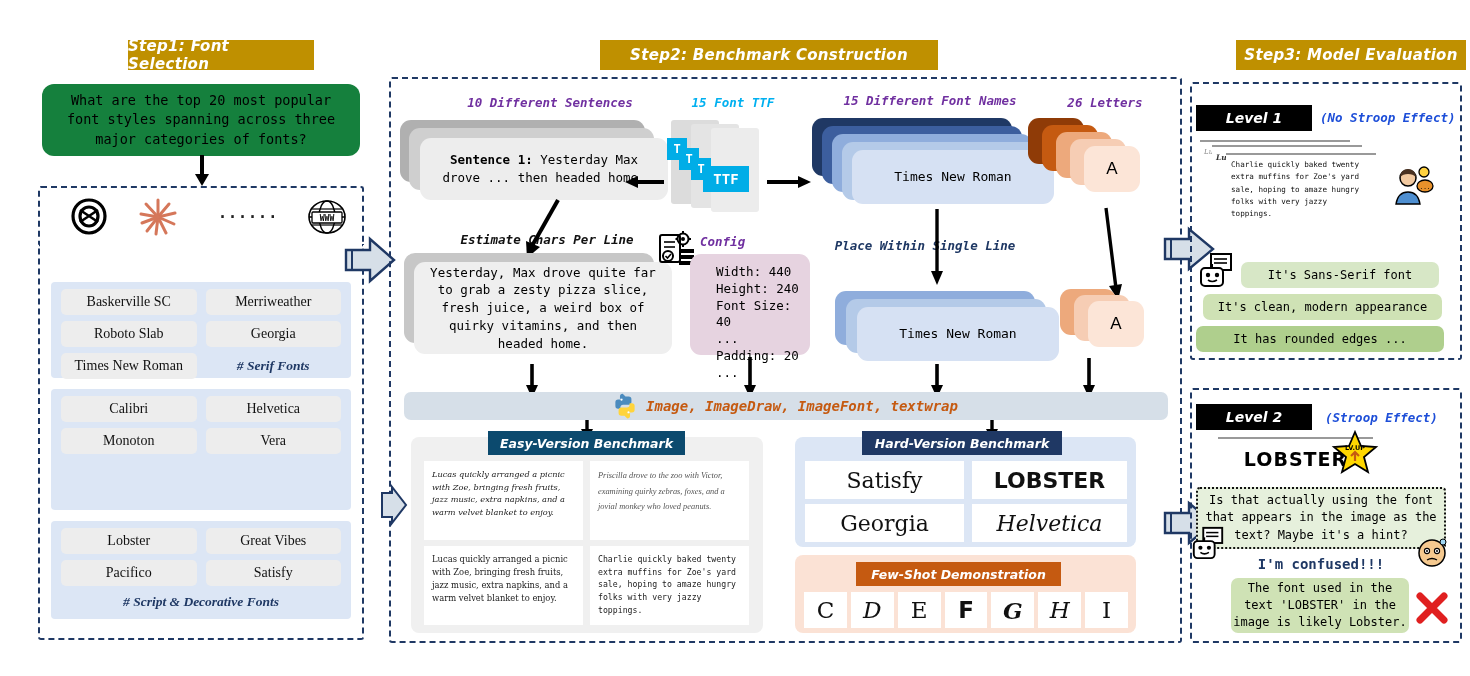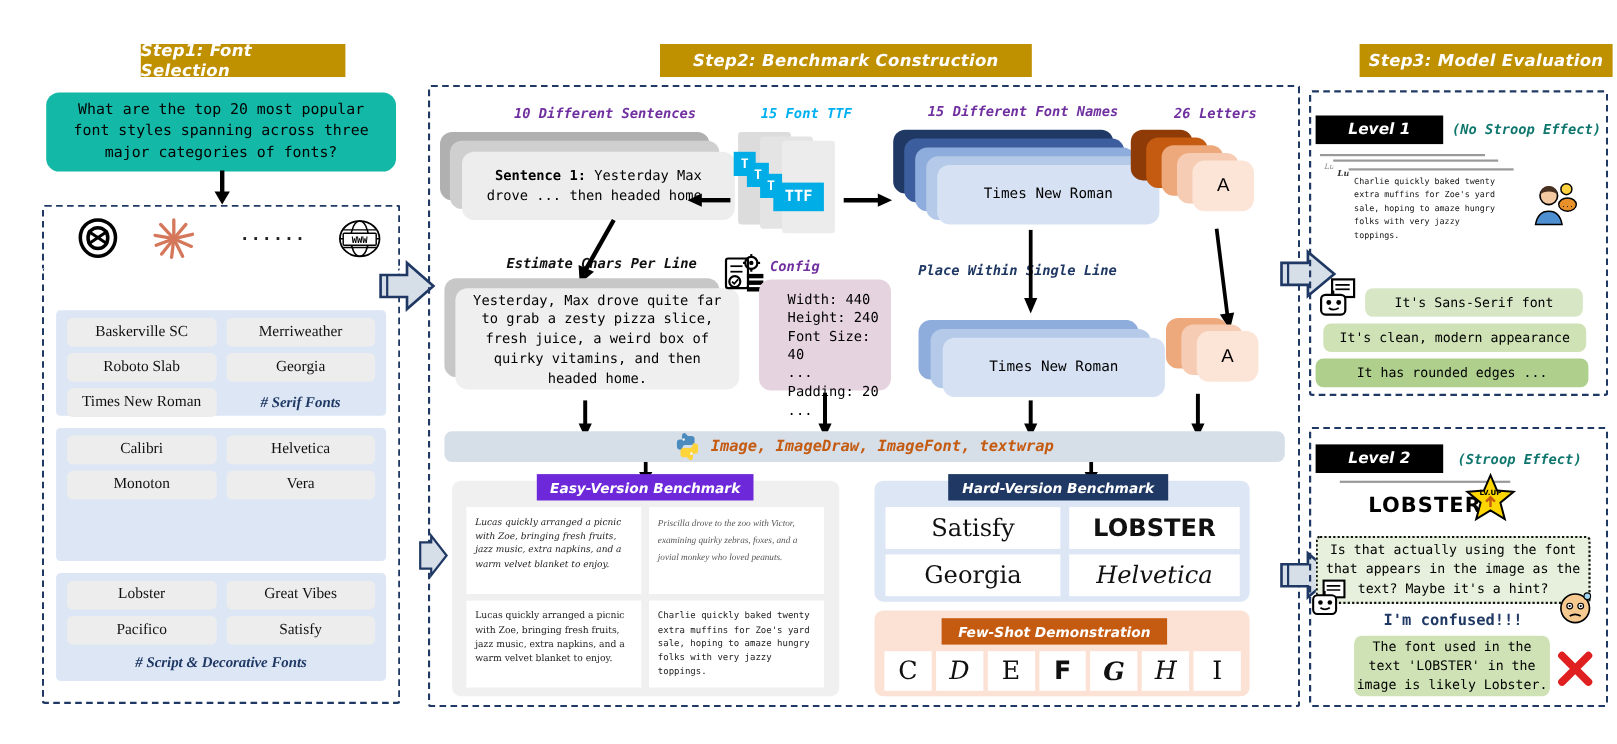--- a/index.html
+++ b/index.html
@@ -9,21 +9,21 @@
 
   
   .step-banner{background:#BF9000;color:#fff;font-family:"DejaVu Sans",sans-serif;
       font-weight:bold;font-style:italic;font-size:15px;display:flex;align-items:center;
       justify-content:center;letter-spacing:.3px;}
 
   
   .panel-dash{border:2.5px dashed #1F3864;border-radius:3px;}
 
   
-  .question-box{background:#14b8a6;border-radius:12px;display:flex;align-items:center;
+  .question-box{background:#15803d;border-radius:12px;display:flex;align-items:center;
       justify-content:center;text-align:center;font-size:13.5px;line-height:1.45;color:#000;}
   .srcstrip{display:flex;align-items:center;justify-content:space-around;}
   .fontgroup{background:#DCE6F5;border-radius:4px;padding:7px 10px;}
   .fontrow{display:flex;gap:9px;margin-bottom:6px;}
   .fontchip{flex:1;background:#EDEDED;border-radius:5px;text-align:center;
       font-family:"Liberation Serif",serif;font-size:14px;color:#111;padding:5px 2px;}
   .fontcat{flex:1;text-align:center;font-family:"Liberation Serif",serif;font-style:italic;
       font-weight:bold;font-size:13.5px;color:#1F3864;padding:5px 2px;}
 
   
@@ -55,21 +55,21 @@
   .sampletile{background:#fff;box-sizing:border-box;padding:7px 8px;font-size:9px;
       line-height:1.55;color:#222;overflow:hidden;}
   .hardtile{background:#fff;display:flex;align-items:center;justify-content:center;
       font-size:22px;color:#111;}
   .letter-tile{background:#fff;display:flex;align-items:center;justify-content:center;
       font-size:23px;color:#111;}
 
   
   .lvl-badge{background:#000;color:#fff;font-family:"DejaVu Sans",sans-serif;font-weight:bold;
       font-style:italic;font-size:14px;display:flex;align-items:center;justify-content:center;}
-  .stroop-note{color:#0f766e;font-weight:bold;font-style:italic;font-size:12.5px;}
+  .stroop-note{color:#1d4ed8;font-weight:bold;font-style:italic;font-size:12.5px;}
   .answer{background:#D7E7C6;border-radius:7px;display:flex;align-items:center;
       justify-content:center;text-align:center;font-size:12px;color:#000;line-height:1.4;}
   .answer-mid{background:#CFE2B5;}
   .answer-dark{background:#AFCF8D;}
   .qbubble{background:#E6F0DC;border:2px dotted #111;border-radius:4px;display:flex;
       align-items:center;justify-content:center;text-align:center;font-size:12px;
       line-height:1.45;color:#000;padding:4px 6px;box-sizing:border-box;}
   .confused{color:#1F3864;font-weight:bold;font-size:14px;text-align:center;}
   .imgpane{background:#fff;border-top:2px solid #999;box-sizing:border-box;}
   svg{display:block;overflow:visible;}
@@ -337,21 +337,21 @@
 <svg class="abs" style="left:578px;top:420px;" width="18" height="22">
   <line x1="9" y1="0" x2="9" y2="12" stroke="#000" stroke-width="3.4"></line>
   <polygon points="9,21 3,9 15,9" fill="#000"></polygon>
 </svg>
 <svg class="abs" style="left:983px;top:420px;" width="18" height="22">
   <line x1="9" y1="0" x2="9" y2="12" stroke="#000" stroke-width="3.4"></line>
   <polygon points="9,21 3,9 15,9" fill="#000"></polygon>
 </svg>
 
 <div class="abs bm-wrap" style="left:411px;top:437px;width:352px;height:196px;background:#F0F0F0;"></div>
-<div class="abs bm-title" style="left:488px;top:431px;width:197px;height:24px;background:#6d28d9;">Easy-Version Benchmark</div>
+<div class="abs bm-title" style="left:488px;top:431px;width:197px;height:24px;background:#0c4a6e;">Easy-Version Benchmark</div>
 <div class="abs sampletile" style="left:424px;top:461px;width:159px;height:79px;font-family:'DejaVu Serif',serif;
             font-style:italic;font-size:8.2px;">
   <span>Lucas quickly arranged a picnic with Zoe, bringing fresh fruits, jazz music, extra napkins, and a warm velvet blanket to enjoy.</span>
 </div>
 <div class="abs sampletile" style="left:590px;top:461px;width:159px;height:79px;font-family:'Liberation Serif',serif;
             font-style:italic;font-size:8.4px;color:#555;line-height:1.85;">
   <span>Priscilla drove to the zoo with Victor, examining quirky zebras, foxes, and a jovial monkey who loved peanuts.</span>
 </div>
 <div class="abs sampletile" style="left:424px;top:546px;width:159px;height:79px;font-family:'DejaVu Serif',serif;font-size:8.4px;">
   <span>Lucas quickly arranged a picnic with Zoe, bringing fresh fruits, jazz music, extra napkins, and a warm velvet blanket to enjoy.</span>

